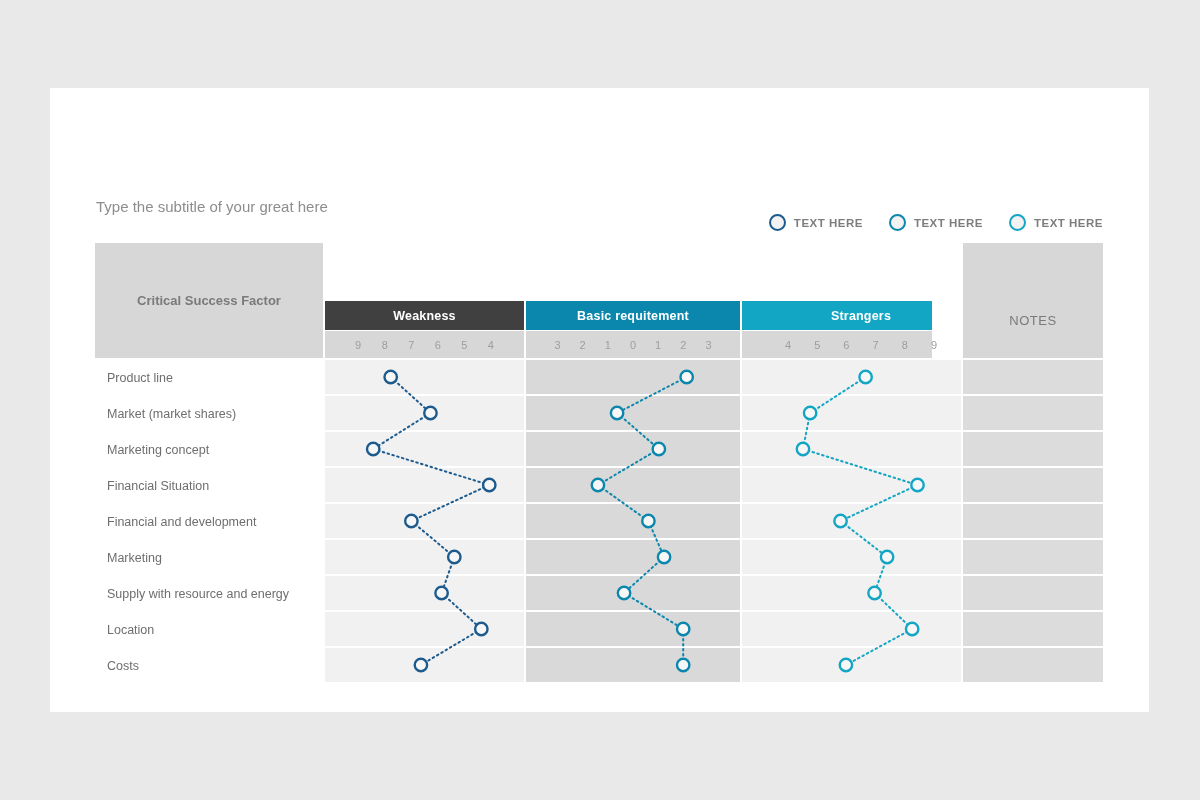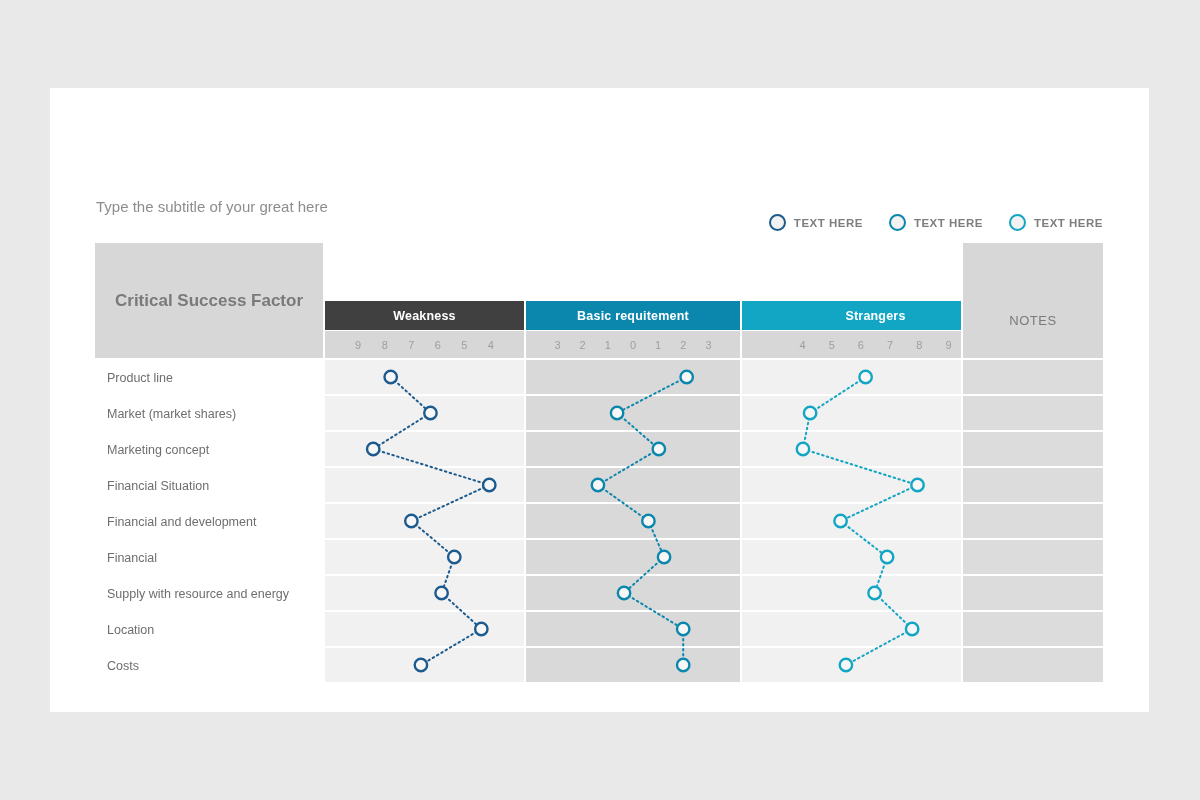--- a/index.html
+++ b/index.html
@@ -41,21 +41,21 @@
   
   #table { position: absolute; left: 45px; top: 155px; width: 1008px; height: 438px; }
 
   .cell { position: absolute; }
 
   #csf-head {
     left: 0; top: 0; width: 228px; height: 115px;
     background: #d7d7d7; display: flex; align-items: center; justify-content: center;
   }
   #csf-head span {
-    font-size: 17px; font-weight: bold; color: #7a7a7a; text-align: center;
+    font-size: 13px; font-weight: bold; color: #7a7a7a; text-align: center;
   }
   #eval-head {
     left: 230px; top: 0; width: 636px; height: 57px;
     background: #808080; display: flex; align-items: center; justify-content: center;
   }
   #eval-head span {
     font-size: 14.5px; font-weight: bold; color: #ffffff; letter-spacing: 0.6px;
   }
   #notes-head {
     left: 868px; top: 0; width: 140px; height: 115px;
@@ -75,21 +75,21 @@
     display: flex; align-items: center; justify-content: center;
   }
   .scale-row .ticks { display: flex; }
   .scale-row .tick {
     font-size: 11px; color: #9e9e9e; text-align: center;
   }
 
   
   .band-w  { left: 230px;  width: 199px; }
   .band-b  { left: 431px;  width: 214px; }
-  .band-s  { left: 647px;  width: 219px; padding-left: 48px; }
+  .band-s  { left: 647px;  width: 190px; padding-left: 48px; }
 
   
   #body-area { position: absolute; left: 0; top: 117px; width: 1008px; height: 321px; }
   .row-label {
     position: absolute; left: 12px; width: 215px; height: 36px;
     display: flex; align-items: center;
     font-size: 12.5px; color: #6e6e6e;
   }
   .band-cell { position: absolute; height: 34px; }
   .band-cell.light { background: #f1f1f1; }
@@ -198,21 +198,21 @@
           <div class="row-label" style="top: 108px;">Financial Situation</div>
           <div class="band-cell light" style="left: 230px; width: 199px; top: 108px;"></div>
           <div class="band-cell dark" style="left: 431px; width: 214px; top: 108px;"></div>
           <div class="band-cell light" style="left: 647px; width: 219px; top: 108px;"></div>
           <div class="note-cell" style="top: 108px;"></div>
           <div class="row-label" style="top: 144px;">Financial and development</div>
           <div class="band-cell light" style="left: 230px; width: 199px; top: 144px;"></div>
           <div class="band-cell dark" style="left: 431px; width: 214px; top: 144px;"></div>
           <div class="band-cell light" style="left: 647px; width: 219px; top: 144px;"></div>
           <div class="note-cell" style="top: 144px;"></div>
-          <div class="row-label" style="top: 180px;">Financial</div>
+          <div class="row-label" style="top: 180px;">Marketing</div>
           <div class="band-cell light" style="left: 230px; width: 199px; top: 180px;"></div>
           <div class="band-cell dark" style="left: 431px; width: 214px; top: 180px;"></div>
           <div class="band-cell light" style="left: 647px; width: 219px; top: 180px;"></div>
           <div class="note-cell" style="top: 180px;"></div>
           <div class="row-label" style="top: 216px;">Supply with resource and energy</div>
           <div class="band-cell light" style="left: 230px; width: 199px; top: 216px;"></div>
           <div class="band-cell dark" style="left: 431px; width: 214px; top: 216px;"></div>
           <div class="band-cell light" style="left: 647px; width: 219px; top: 216px;"></div>
           <div class="note-cell" style="top: 216px;"></div>
           <div class="row-label" style="top: 252px;">Location</div>

